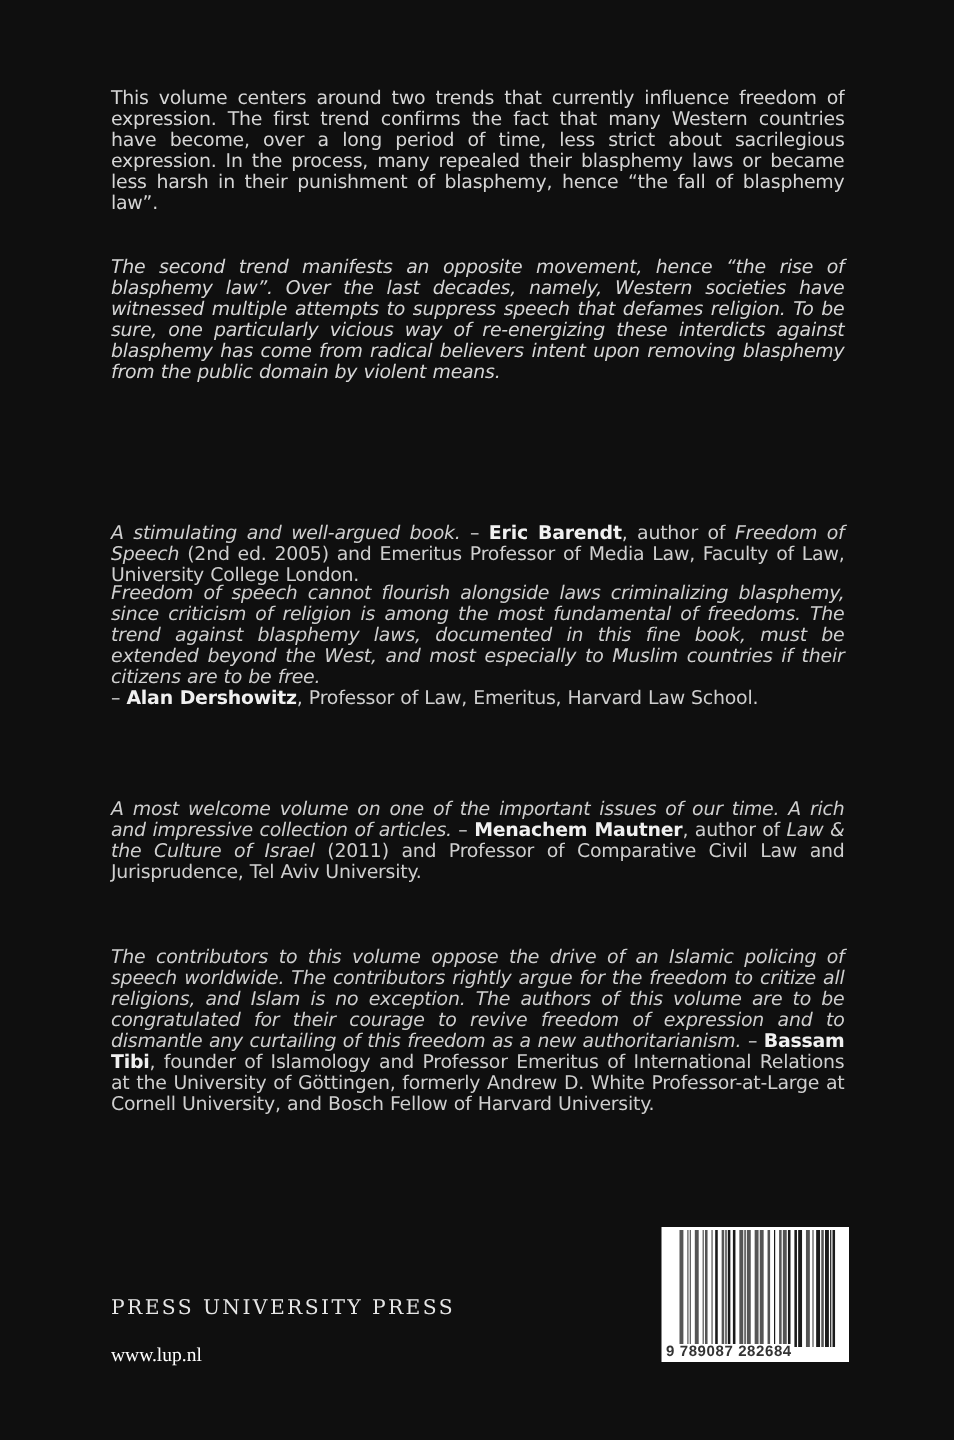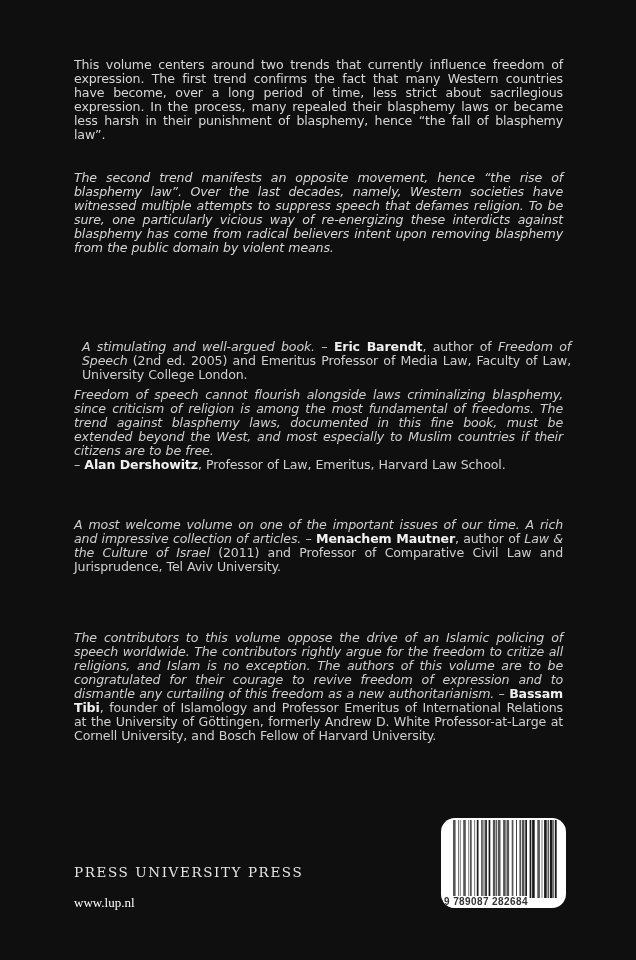--- a/index.html
+++ b/index.html
@@ -20,23 +20,23 @@
     left: 74px;
     width: 489px;
     font-size: 12.6px;
     line-height: 14px;
     text-align: justify;
     letter-spacing: -0.15px;
     word-spacing: 0.3px;
   }
   #intro1 { top: 58px; }
   #intro2 { top: 171px; font-style: italic; }
-  #q1 { top: 340px; margin-left: 8px; }
+  #q1 { top: 348px; }
   #q2 { top: 388px; }
-  #q3 { top: 518px; }
+  #q3 { top: 532px; }
   #q4 { top: 631px; }
   .quote { font-style: italic; color: #cfcfcf; }
   .attr-name { font-weight: bold; font-style: normal; color: #f0f0f0; }
   .attr { font-style: normal; color: #cfcfcf; }
   .attr i { font-style: italic; }
 
   #publisher {
     position: absolute;
     left: 74px;
     top: 864px;
@@ -55,21 +55,20 @@
     color: #ffffff;
   }
   #barcode {
     position: absolute;
     left: 441px;
     top: 818px;
     width: 125px;
     height: 90px;
     background: #ffffff;
     overflow: hidden;
-    border-radius: 14px;
   }
   #barcode svg {
     position: absolute;
     left: 0; top: 0;
   }
   #barcode-digits {
     position: absolute;
     left: 2px;
     bottom: 0px;
     font-family: "Liberation Sans", "DejaVu Sans", sans-serif;

